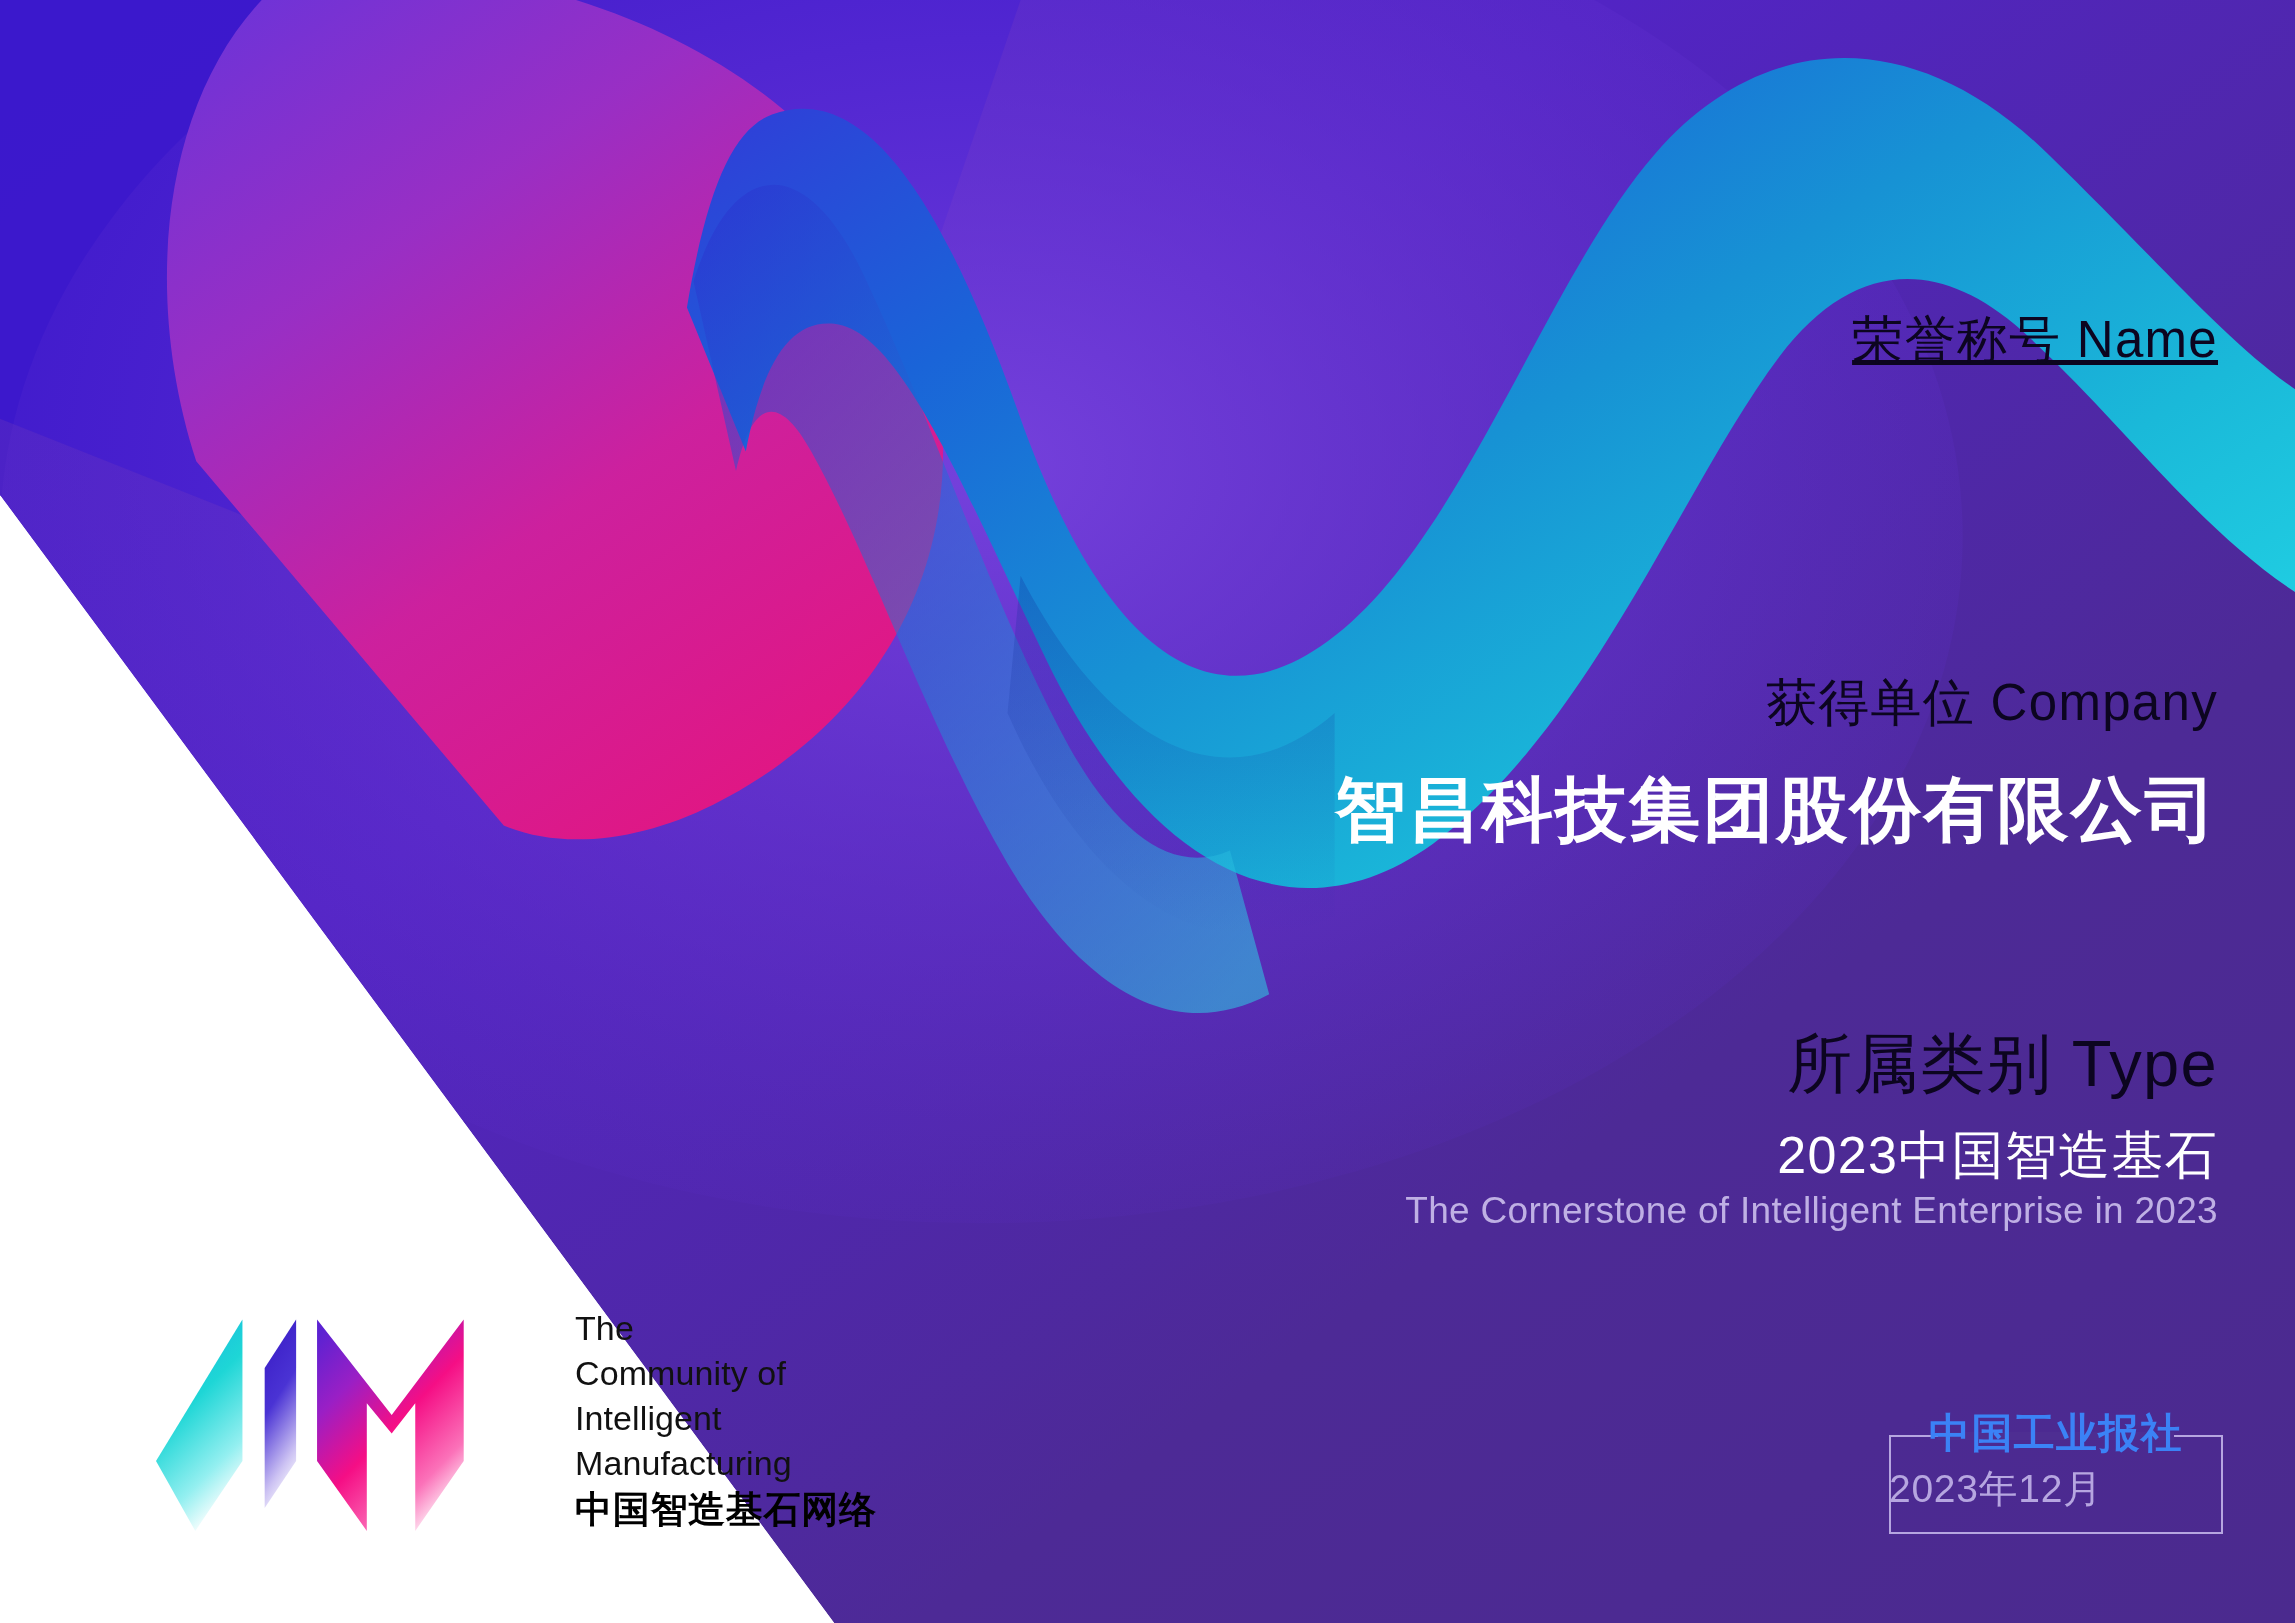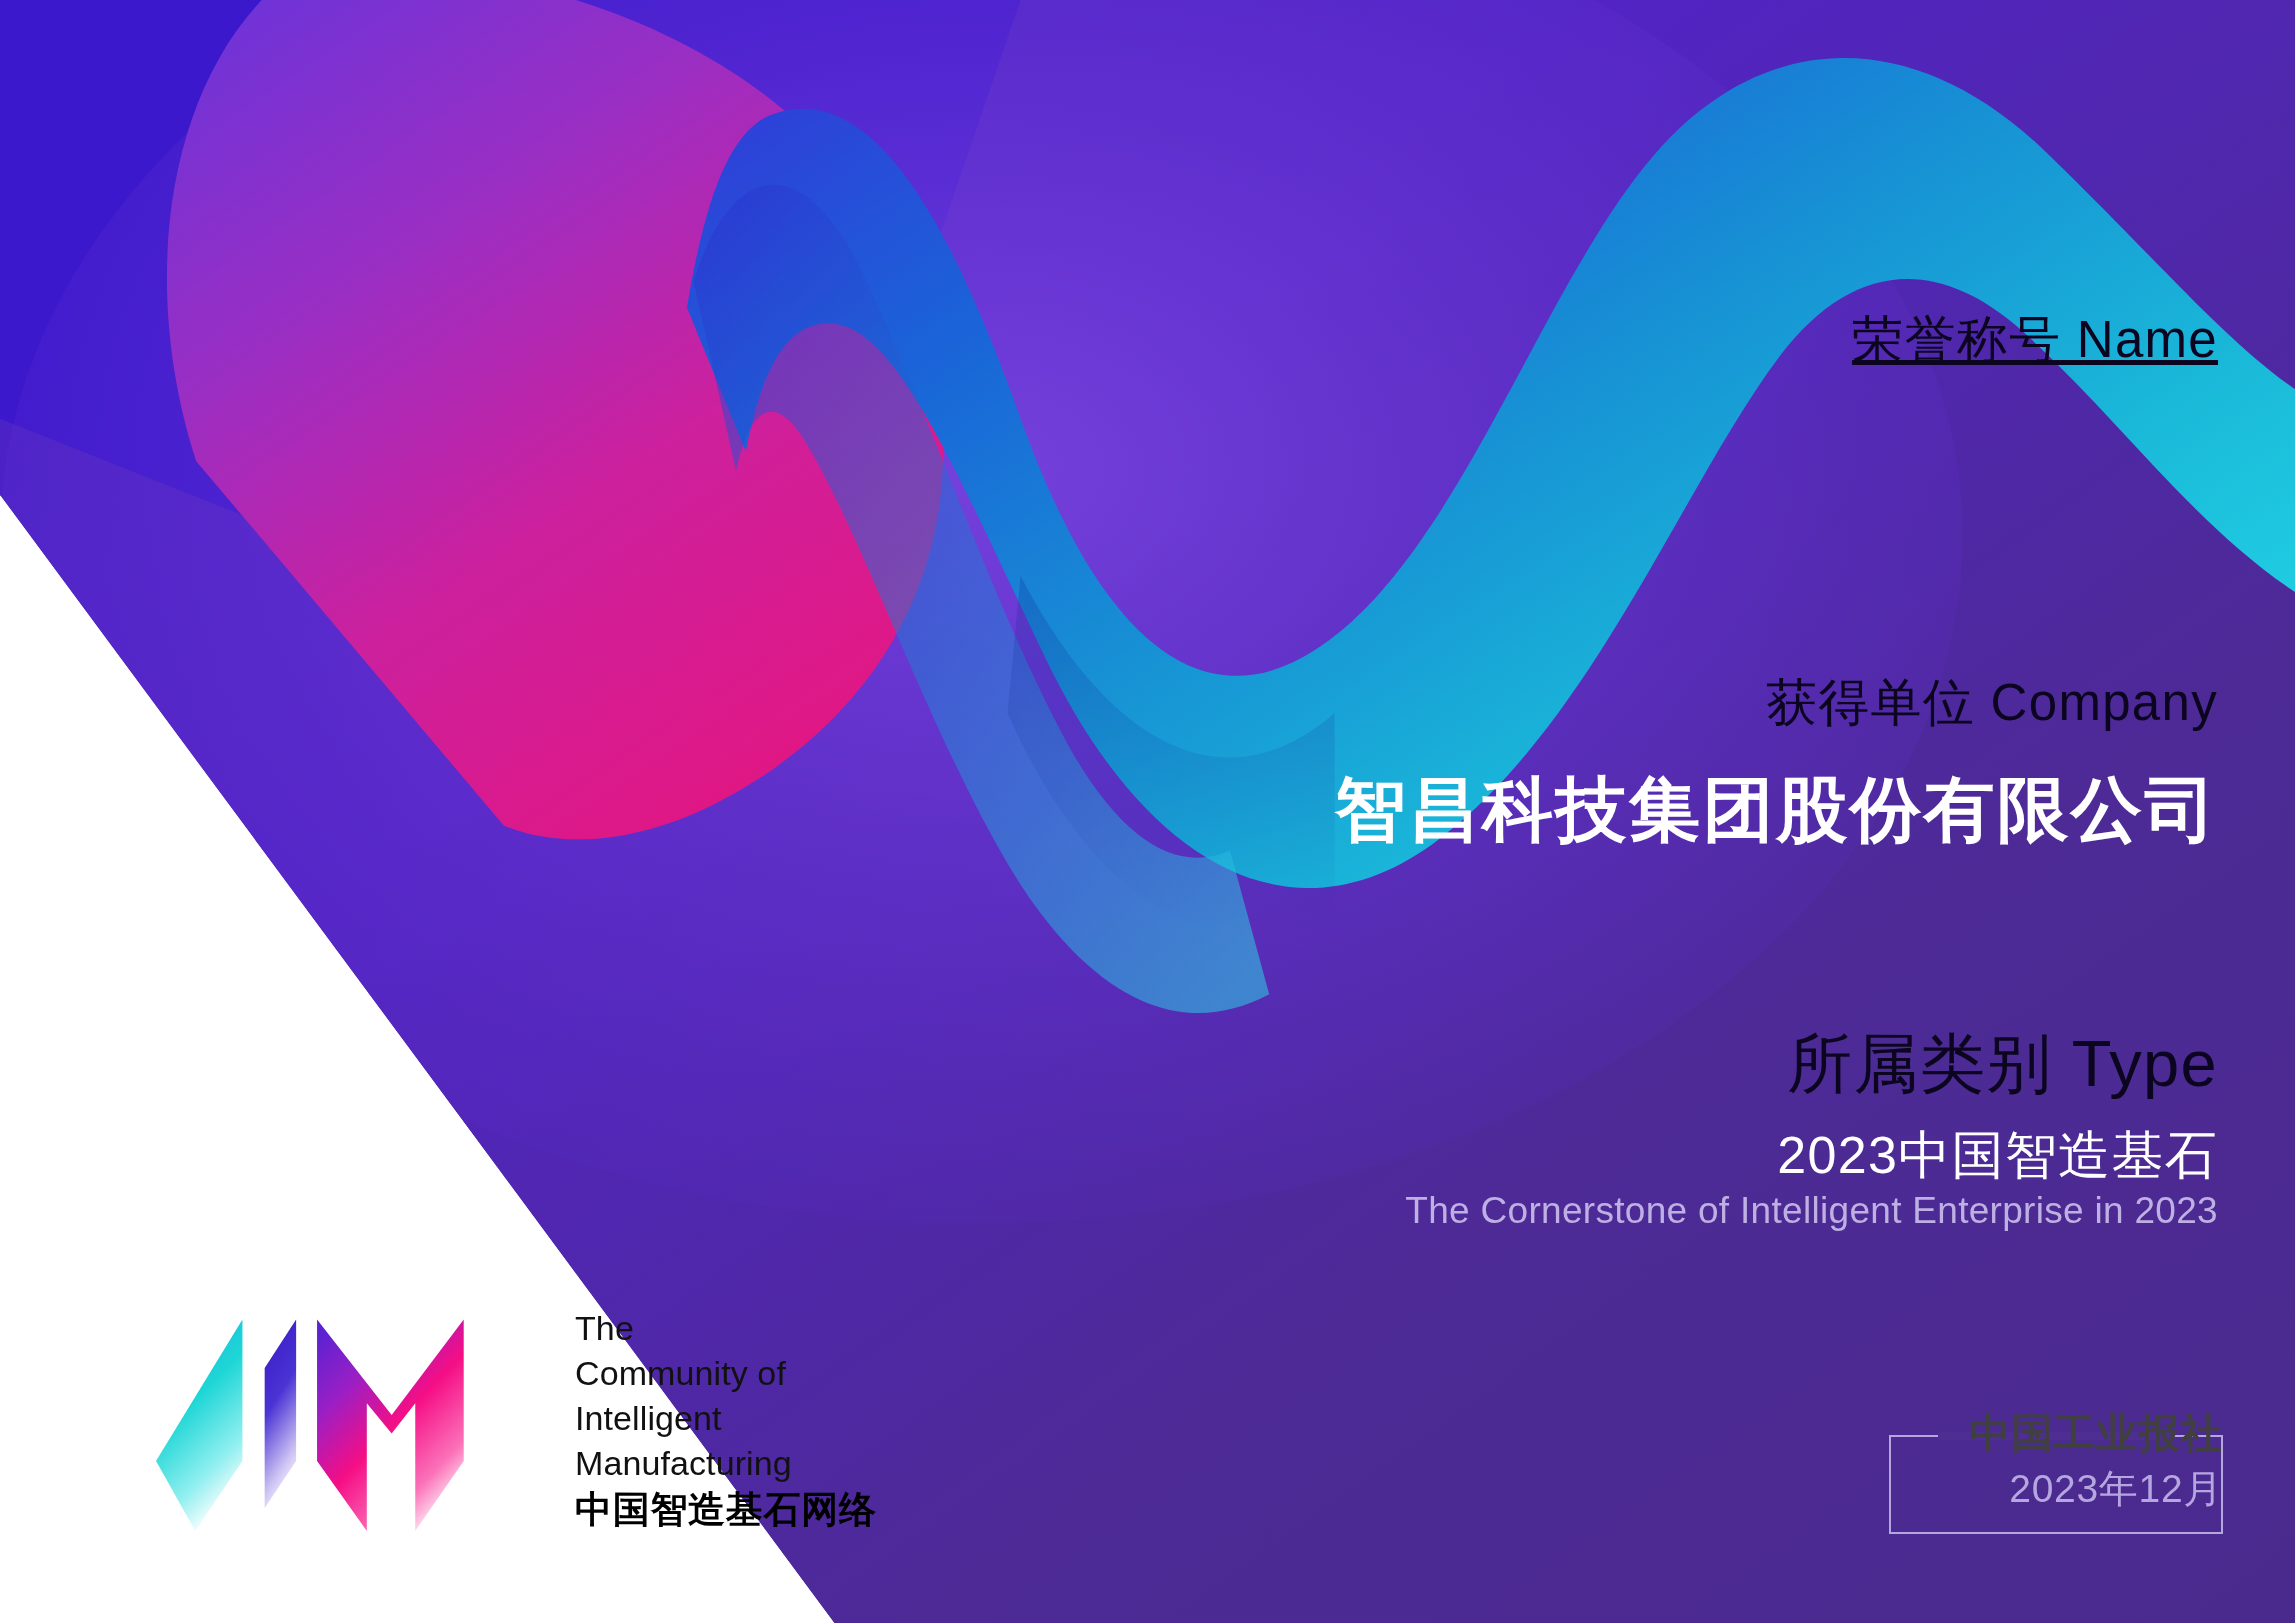--- a/index.html
+++ b/index.html
@@ -140,33 +140,33 @@
     transform: translateX(-50%);
     width: 236px;
     height: 7.9px;
     background: #4e2e92;
   }
   .issuer-org {
     position: absolute;
     left: 0;
     right: 0;
     top: -22px;
-    text-align: right;
+    text-align: center;
     font-size: 41px;
     font-weight: bold;
-    color: #404040;
+    color: #3b82f6;
     letter-spacing: 1.3px;
     line-height: 1;
   }
   .issuer-date {
     position: absolute;
     left: 0;
     right: 0;
     top: 34px;
-    text-align: right;
+    text-align: left;
     font-size: 39px;
     color: #b6a6e0;
     letter-spacing: 0.7px;
     line-height: 1;
   }
 
   
   .logo {
     position: absolute;
     left: 156px;

